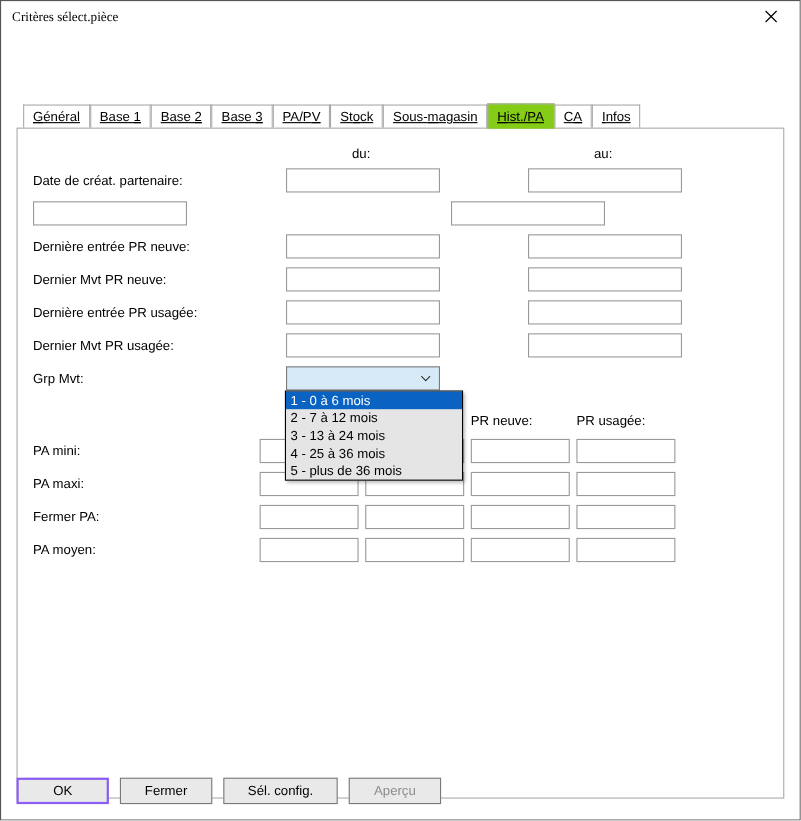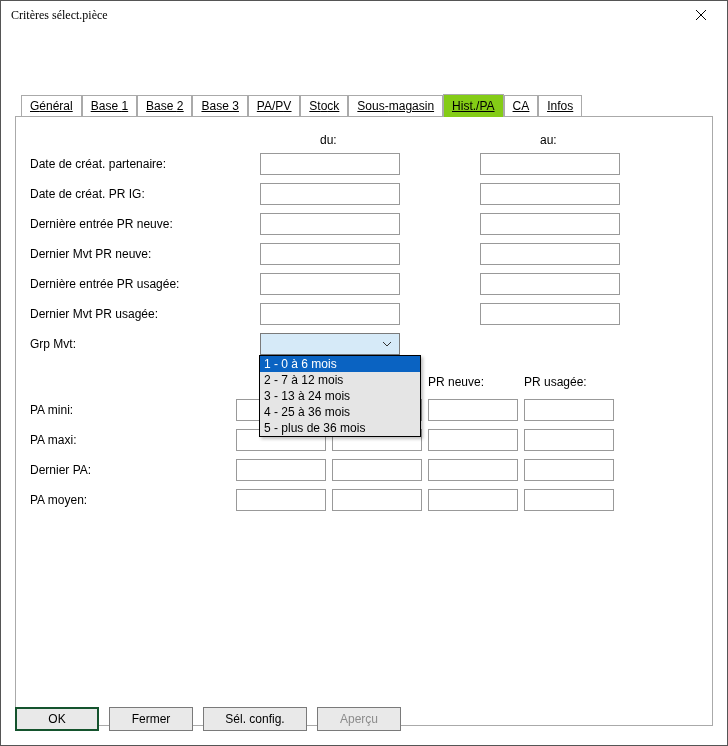--- a/index.html
+++ b/index.html
@@ -202,21 +202,21 @@
   .btn {
     width: 84px;
     height: 24px;
     border: 1px solid #7a7a7a;
     background: #e9e9e9;
     font: inherit;
     cursor: pointer;
     text-align: center;
   }
   .btn.primary {
-    border: 2px solid #14532d;
+    border: 2px solid #8b5cf6;
     background: #e9e9e9;
   }
   .btn.disabled {
     color: #8c8c8c;
     cursor: default;
   }
 </style>
 </head>
 <body>
 
@@ -257,21 +257,20 @@
       </div>
 
       <div id="date-rows">
           <div class="row">
             <span class="label">Date de créat. partenaire:</span>
             <input class="inp" style="">
             <span></span>
             <input class="inp" style="">
           </div>
           <div class="row">
-            <span class="label">Date de créat. PR IG:</span>
             <input class="inp" style="">
             <span></span>
             <input class="inp" style="">
           </div>
           <div class="row">
             <span class="label">Dernière entrée PR neuve:</span>
             <input class="inp" style="">
             <span></span>
             <input class="inp" style="">
           </div>
@@ -334,21 +333,21 @@
               <input class="pa-inp" style="">
             </div>
             <div class="pa-row">
               <span class="label">PA maxi:</span>
               <input class="pa-inp" style="">
               <input class="pa-inp" style="">
               <input class="pa-inp" style="">
               <input class="pa-inp" style="">
             </div>
             <div class="pa-row">
-              <span class="label">Dernier PA:</span>
+              <span class="label">Fermer PA:</span>
               <input class="pa-inp" style="">
               <input class="pa-inp" style="">
               <input class="pa-inp" style="">
               <input class="pa-inp" style="">
             </div>
             <div class="pa-row">
               <span class="label">PA moyen:</span>
               <input class="pa-inp" style="">
               <input class="pa-inp" style="">
               <input class="pa-inp" style="">

